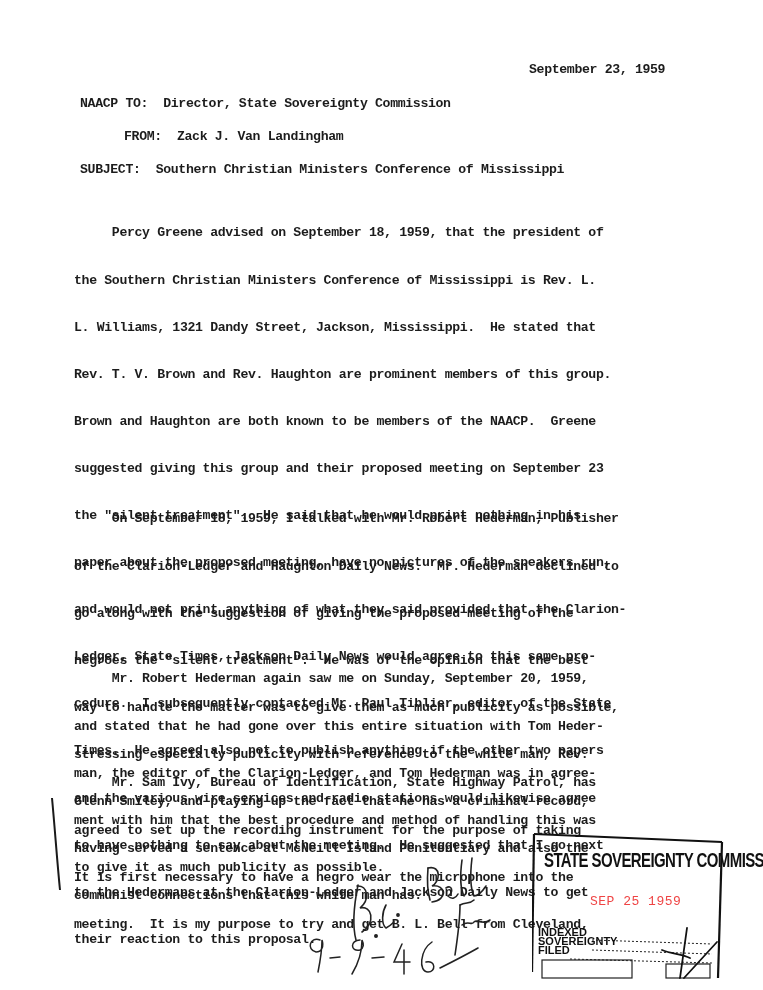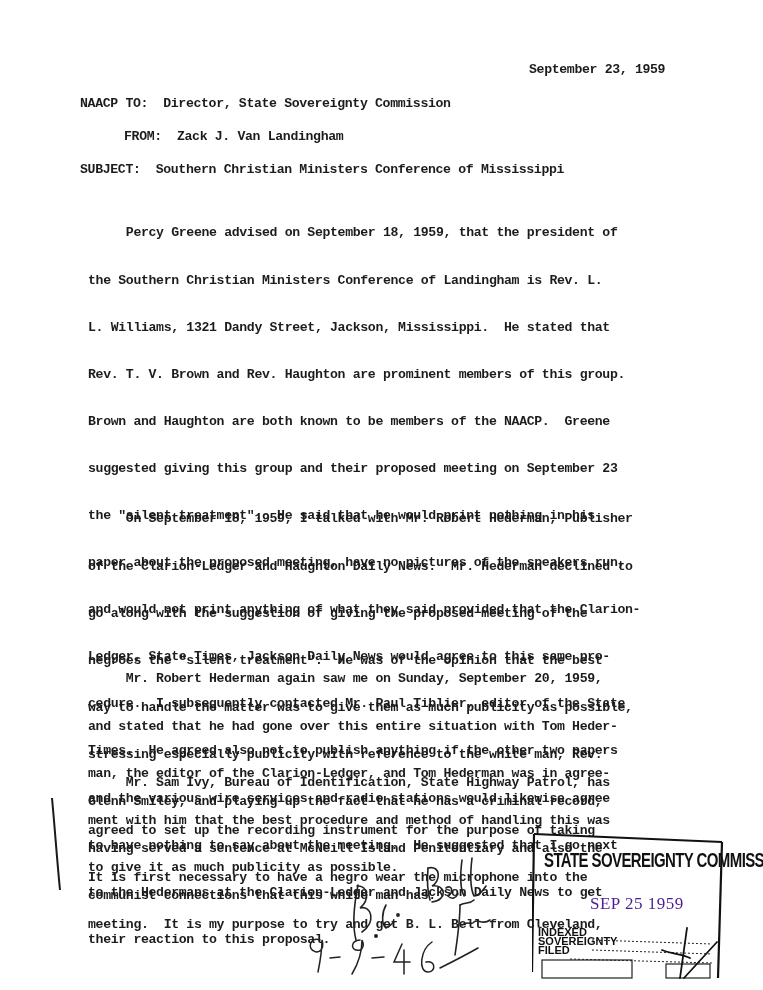--- a/index.html
+++ b/index.html
@@ -10,41 +10,41 @@
   }
   .page { position: absolute; left: 0; top: 0; width: 763px; height: 761px; }
   .tw {
     font-family: "Liberation Mono", "DejaVu Sans Mono", monospace;
     font-size: 13.2px; font-weight: bold; letter-spacing: -0.35px;
     color: #1c1c1c; white-space: pre; line-height: 15.7px;
   }
   .date { position: absolute; left: 529px; top: 62px; }
   .hdr { position: absolute; left: 80px; }
   .hdr .lbl { display: inline-block; }
-  .para { position: absolute; left: 88px; }
+  .para { position: absolute; left: 74px; }
   .para .ln { display: block; height: 15.7px; }
   .p1 { top: 194px; }
   .p2 { top: 480px; }
   .p3 { top: 640px; }
   .p4 { top: 744px; }
   .margin-line { position: absolute; left: 0; top: 0; }
   .stamp {
     position: absolute; left: 532px; top: 832px; width: 192px; height: 148px;
   }
   .stamp-border { position: absolute; left: 0; top: 0; }
   .stamp-title {
     position: absolute; left: 12px; top: 16px; width: 180px;
     font-family: "Liberation Sans", "DejaVu Sans", sans-serif; font-weight: bold;
     font-size: 15px; letter-spacing: -0.6px; color: #111; transform: scaleY(1.35); transform-origin: top left;
     white-space: nowrap;
   }
   .stamp-date {
     position: absolute; left: 58px; top: 62px;
-    font-family: Liberation Serif, serif;
-    font-size: 17px; color: #4c1d95; letter-spacing: 0.5px; white-space: nowrap;
+    font-family: Liberation Mono, monospace;
+    font-size: 13px; color: #ef4444; letter-spacing: 0.5px; white-space: nowrap;
   }
   .stamp-fields {
     position: absolute; left: 6px; top: 96px;
     font-family: "Liberation Sans", "DejaVu Sans", sans-serif; font-weight: bold;
     font-size: 11px; line-height: 9px; color: #111;
   }
   .stamp-fields .f { display: block; white-space: nowrap; }
   .hand { position: absolute; left: 0; top: 0; }
 </style>
 </head>
@@ -55,21 +55,21 @@
   <div class="tw date">September 23, 1959</div>
 
   <div class="tw hdr" style="top:96px;"><span class="lbl">NAACP TO:</span>  <span>Director, State Sovereignty Commission</span></div>
 
   <div class="tw hdr" style="top:129px;margin-left:44px;"><span class="lbl">FROM:</span>  <span>Zack J. Van Landingham</span></div>
 
   <div class="tw hdr" style="top:162px;"><span class="lbl">SUBJECT:</span>  <span>Southern Christian Ministers Conference of Mississippi</span></div>
 
   <div class="tw para p1">
     <span class="ln">     Percy Greene advised on September 18, 1959, that the president of</span>
-    <span class="ln">the Southern Christian Ministers Conference of Landingham is Rev. L.</span>
+    <span class="ln">the Southern Christian Ministers Conference of Mississippi is Rev. L.</span>
     <span class="ln">L. Williams, 1321 Dandy Street, Jackson, Mississippi.  He stated that</span>
     <span class="ln">Rev. T. V. Brown and Rev. Haughton are prominent members of this group.</span>
     <span class="ln">Brown and Haughton are both known to be members of the NAACP.  Greene</span>
     <span class="ln">suggested giving this group and their proposed meeting on September 23</span>
     <span class="ln">the "silent treatment".  He said that he would print nothing in his</span>
     <span class="ln">paper about the proposed meeting, have no pictures of the speakers run,</span>
     <span class="ln">and would not print anything of what they said provided that the Clarion-</span>
     <span class="ln">Ledger, State Times, Jackson Daily News would agree to this same pro-</span>
     <span class="ln">cedure.  I subsequently contacted Mr. Paul Tiblier, editor of the State</span>
     <span class="ln">Times.  He agreed also not to publish anything if the other two papers</span>

